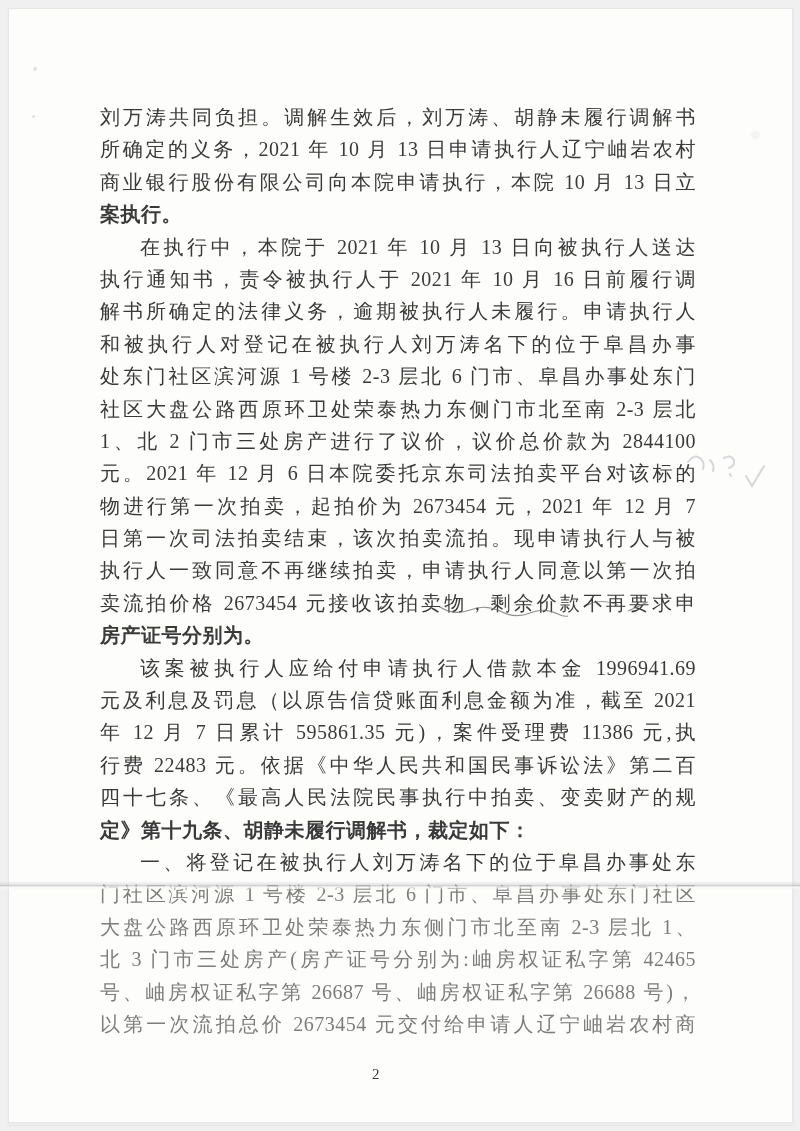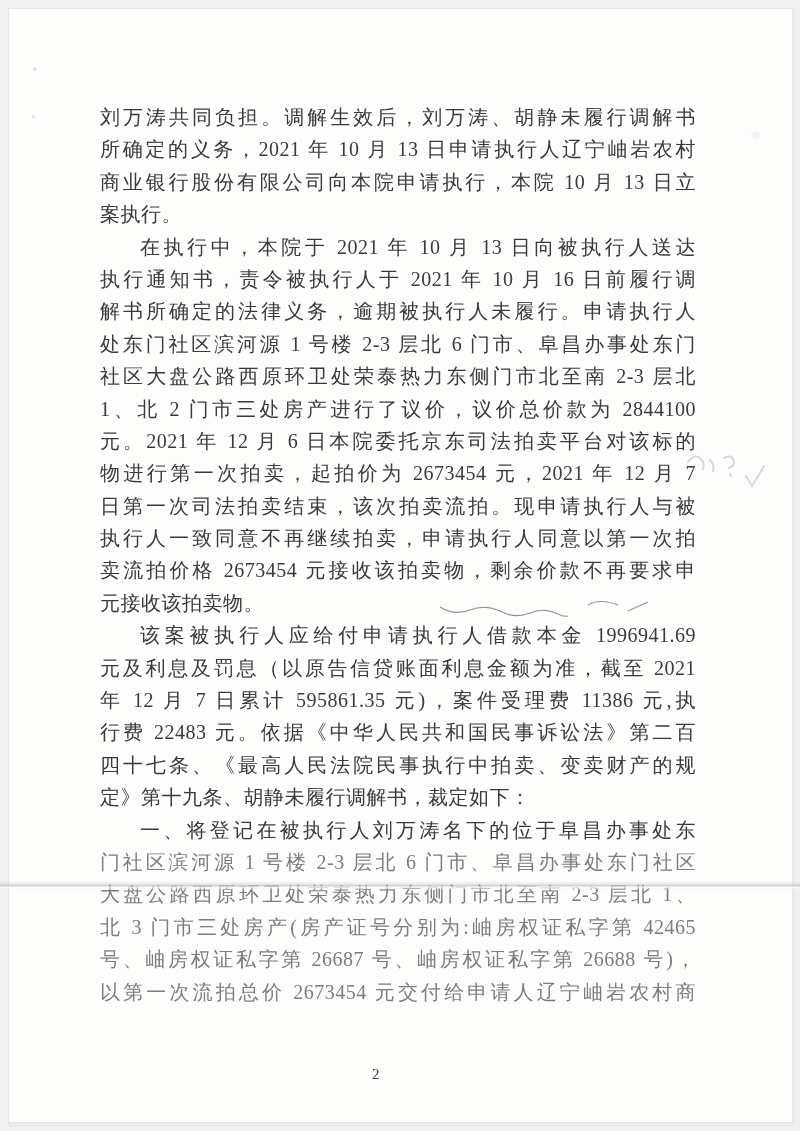--- a/index.html
+++ b/index.html
@@ -29,21 +29,21 @@
     height: 32.4px;
     line-height: 32.4px;
     font-size: 20px;
     letter-spacing: 0.5px;
     white-space: nowrap;
     text-align: justify;
     text-align-last: justify;
     text-justify: inter-character;
     overflow: visible;
   }
-  .line.para-end { text-align-last: left; }
+  .line.para-end { text-align-last: left; font-weight: bold; }
   .line.indent { text-indent: 2em; }
   .line.below-seam { color: #737373; opacity: 0.93; }
   .page-number {
     position: absolute;
     left: 372px; top: 1066px;
     font-size: 15px;
     color: #3c3c3c;
   }
   
   .scan-seam {
@@ -89,29 +89,30 @@
   </div>
 
   <div class="text-block">
       <div class="line">刘万涛共同负担。调解生效后，刘万涛、胡静未履行调解书</div>
       <div class="line">所确定的义务，2021 年 10 月 13 日申请执行人辽宁岫岩农村</div>
       <div class="line">商业银行股份有限公司向本院申请执行，本院 10 月 13 日立</div>
       <div class="line para-end">案执行。</div>
       <div class="line indent">在执行中，本院于 2021 年 10 月 13 日向被执行人送达</div>
       <div class="line">执行通知书，责令被执行人于 2021 年 10 月 16 日前履行调</div>
       <div class="line">解书所确定的法律义务，逾期被执行人未履行。申请执行人</div>
+      <div class="line">和被执行人对登记在被执行人刘万涛名下的位于阜昌办事</div>
       <div class="line">处东门社区滨河源 1 号楼 2-3 层北 6 门市、阜昌办事处东门</div>
       <div class="line">社区大盘公路西原环卫处荣泰热力东侧门市北至南 2-3 层北</div>
       <div class="line">1、北 2 门市三处房产进行了议价，议价总价款为 2844100</div>
       <div class="line">元。2021 年 12 月 6 日本院委托京东司法拍卖平台对该标的</div>
       <div class="line">物进行第一次拍卖，起拍价为 2673454 元，2021 年 12 月 7</div>
       <div class="line">日第一次司法拍卖结束，该次拍卖流拍。现申请执行人与被</div>
       <div class="line">执行人一致同意不再继续拍卖，申请执行人同意以第一次拍</div>
       <div class="line">卖流拍价格 2673454 元接收该拍卖物，剩余价款不再要求申</div>
-      <div class="line para-end">元接收该拍卖物。</div>
+      <div class="line para-end">房产证号分别为。</div>
       <div class="line indent">该案被执行人应给付申请执行人借款本金 1996941.69</div>
       <div class="line">元及利息及罚息（以原告信贷账面利息金额为准，截至 2021</div>
       <div class="line">年 12 月 7 日累计 595861.35 元)，案件受理费 11386 元,执</div>
       <div class="line">行费 22483 元。依据《中华人民共和国民事诉讼法》第二百</div>
       <div class="line">四十七条、《最高人民法院民事执行中拍卖、变卖财产的规</div>
       <div class="line para-end">定》第十九条、胡静未履行调解书，裁定如下：</div>
       <div class="line indent">一、将登记在被执行人刘万涛名下的位于阜昌办事处东</div>
       <div class="line below-seam">门社区滨河源 1 号楼 2-3 层北 6 门市、阜昌办事处东门社区</div>
       <div class="line below-seam">大盘公路西原环卫处荣泰热力东侧门市北至南 2-3 层北 1、</div>
       <div class="line below-seam">北 3 门市三处房产(房产证号分别为:岫房权证私字第 42465</div>

